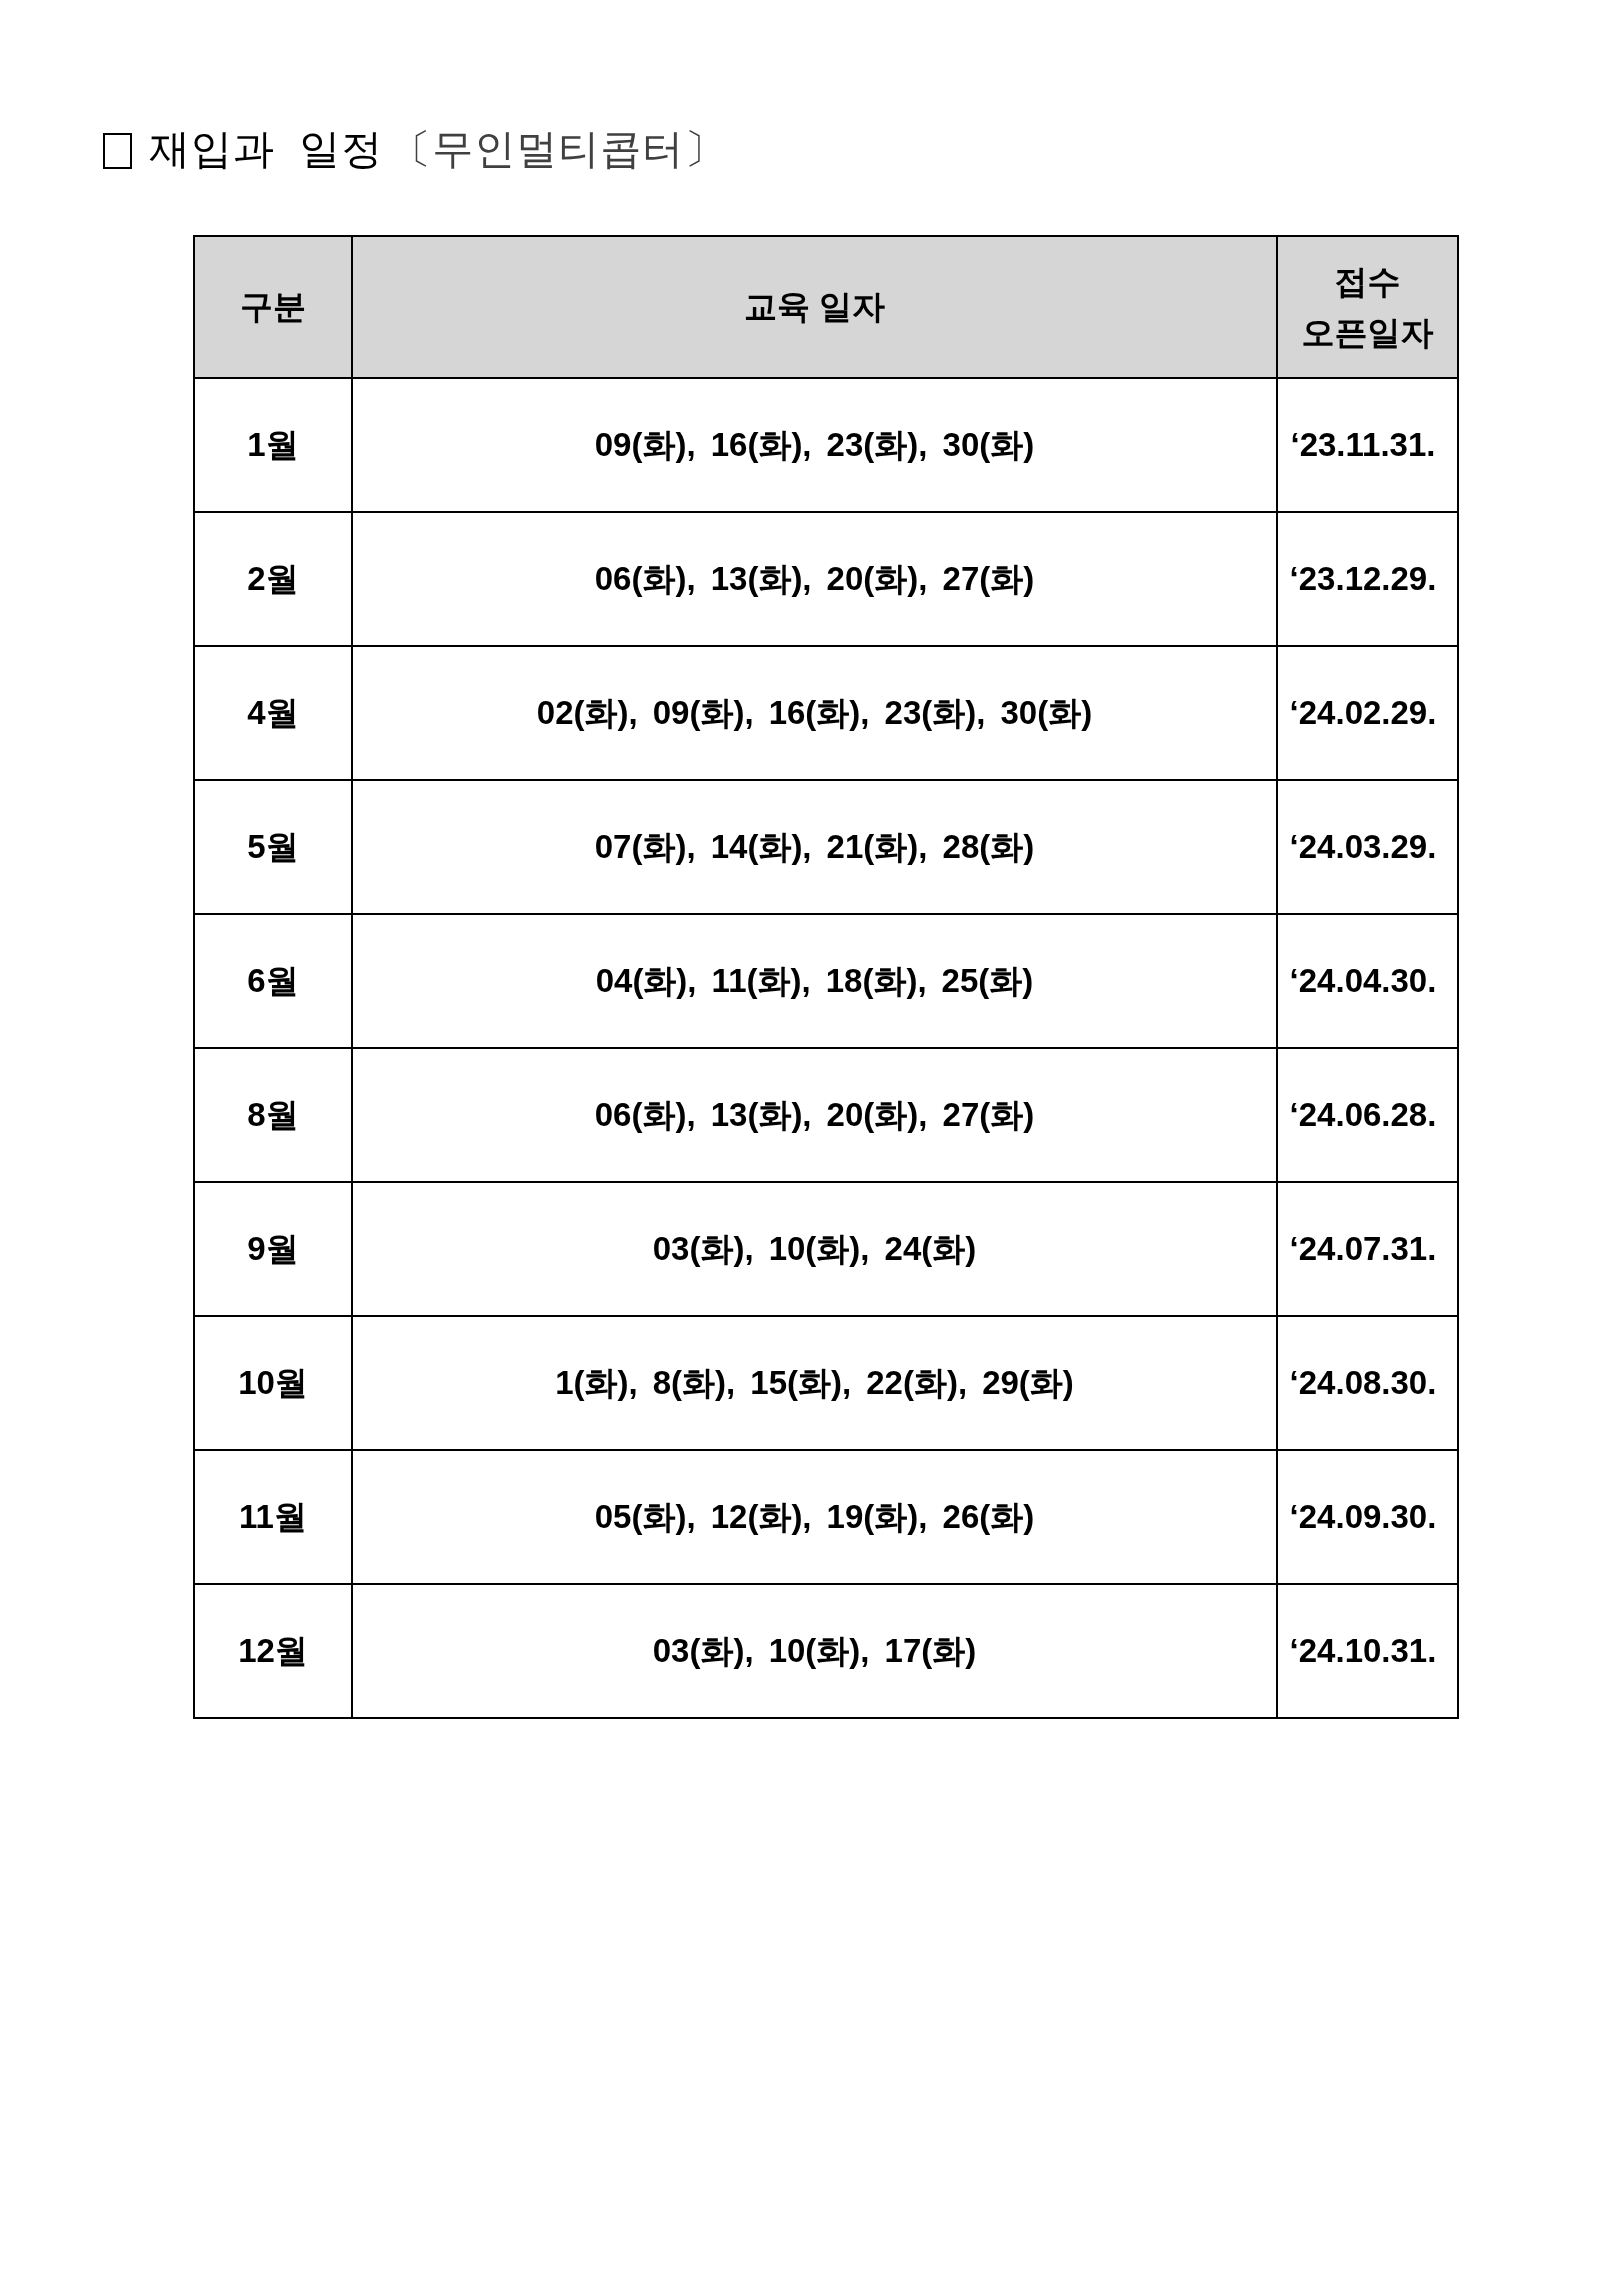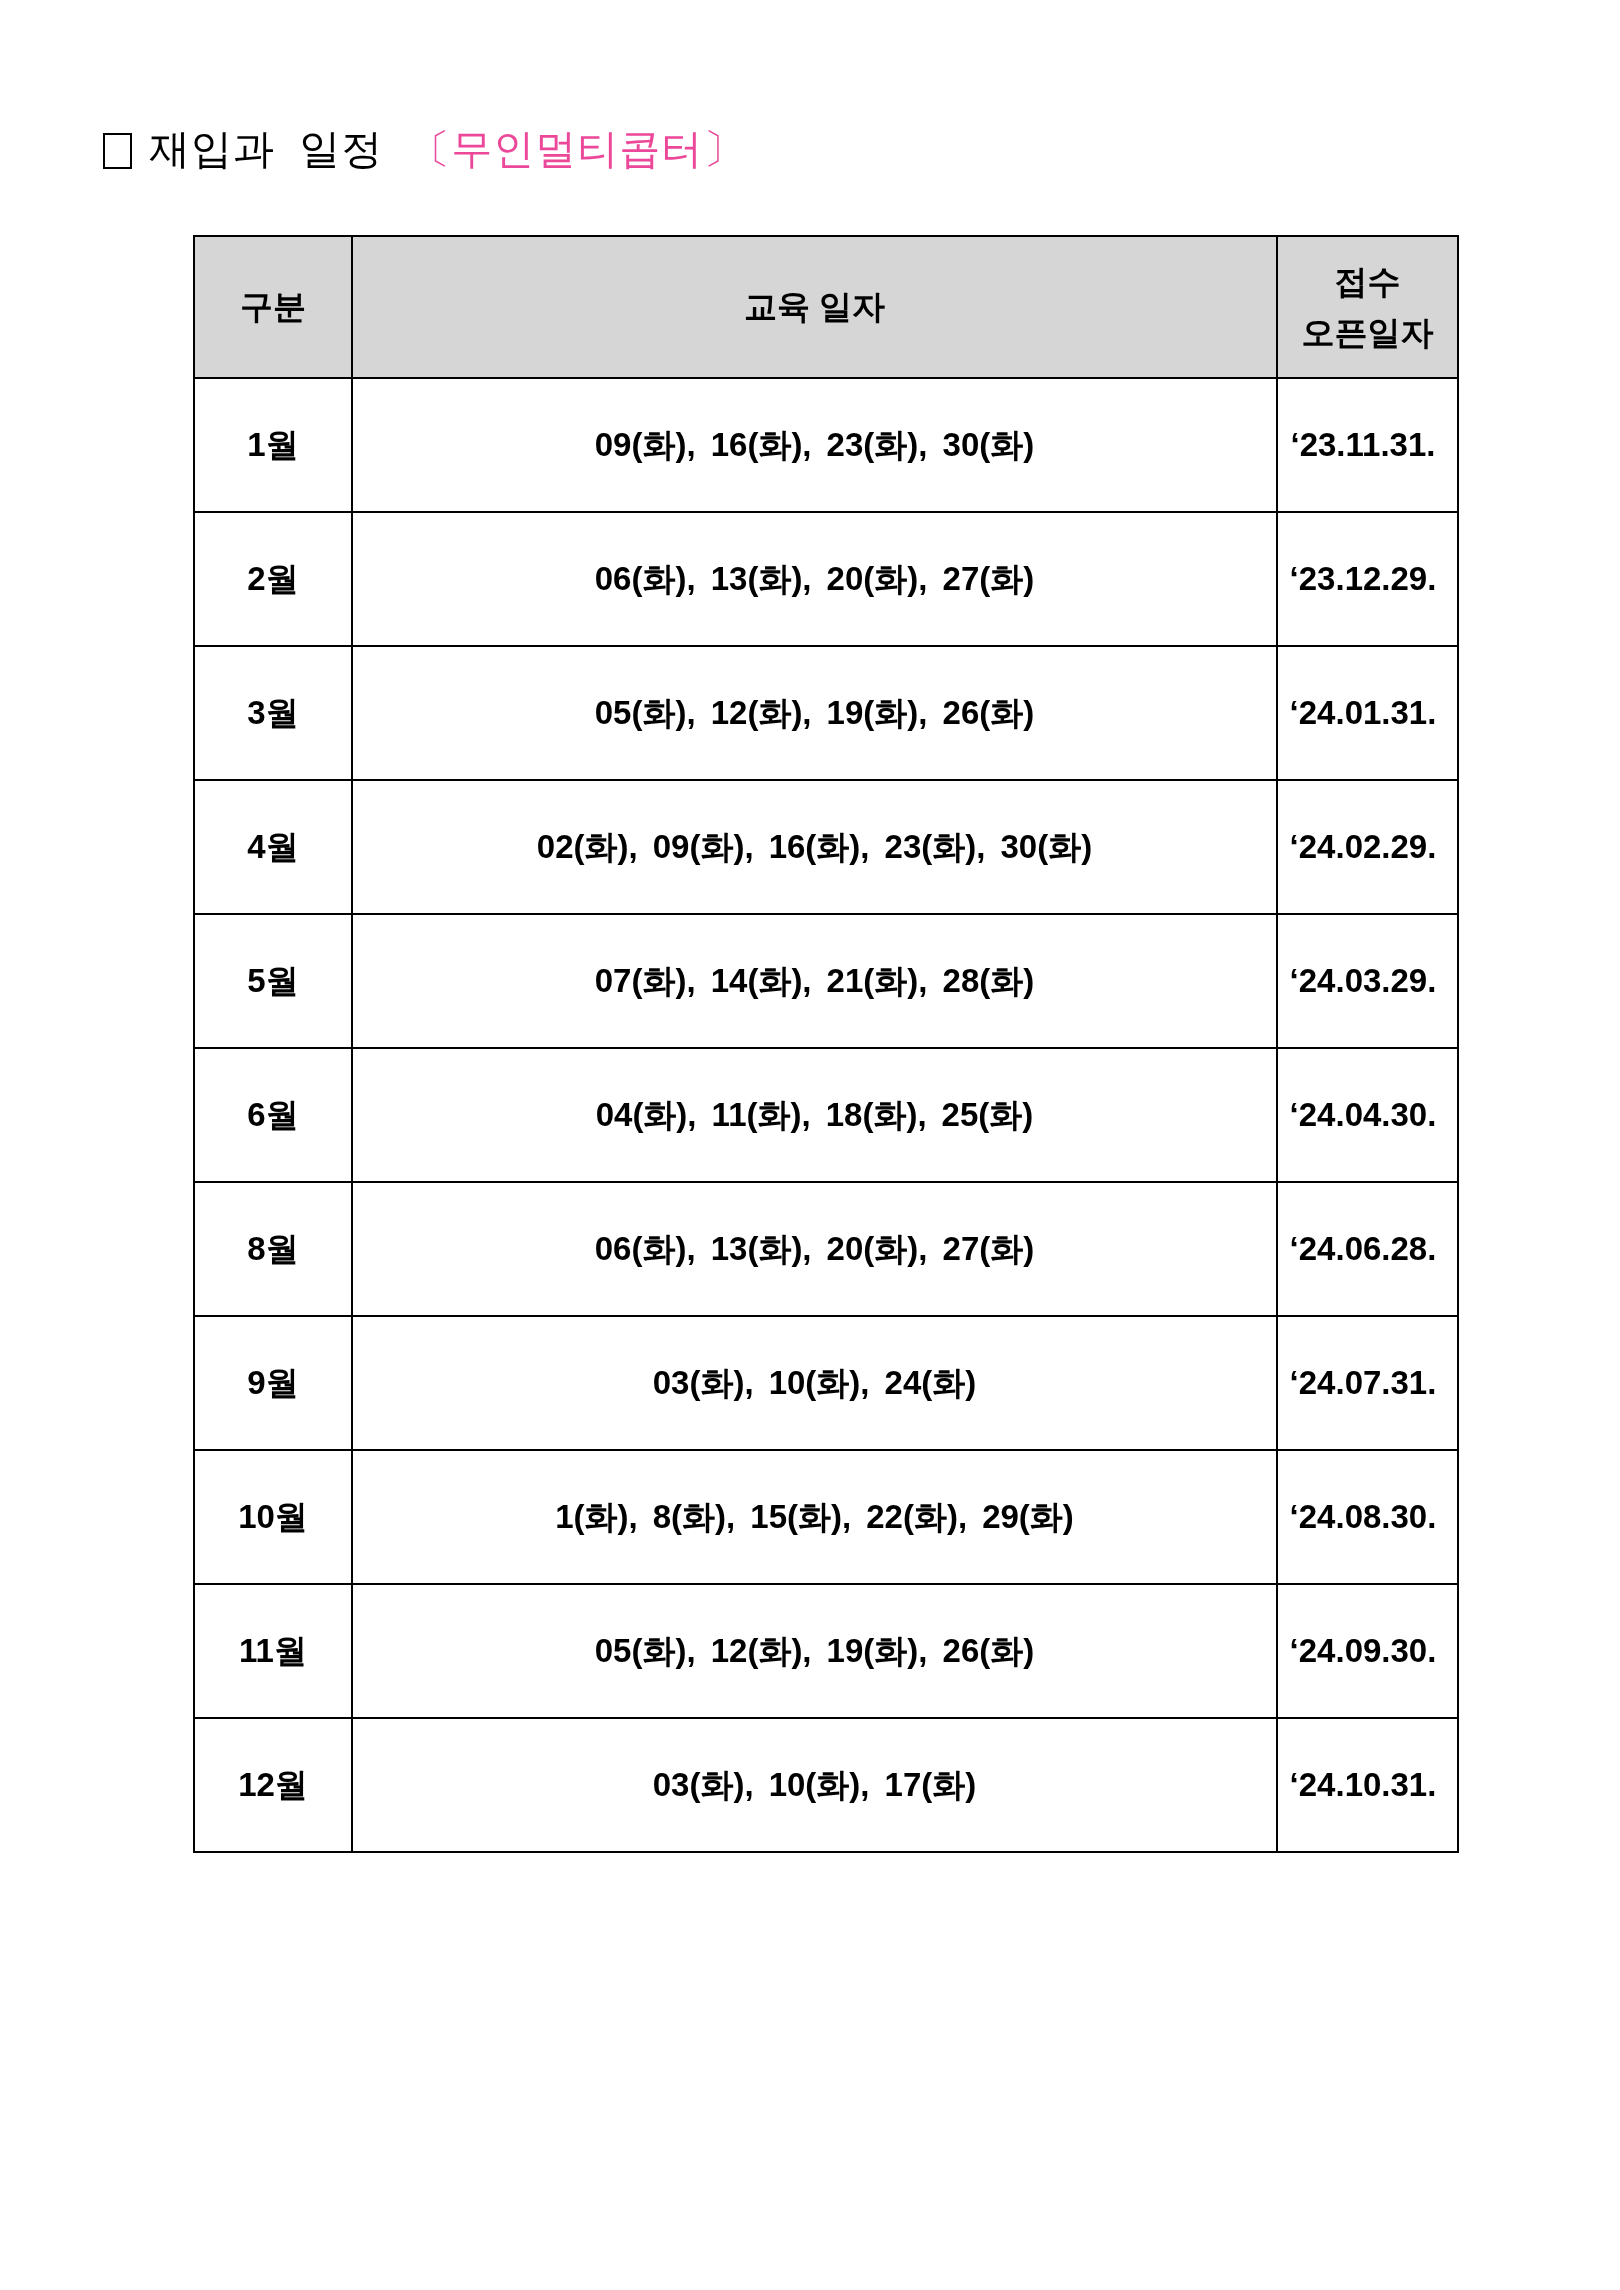--- a/index.html
+++ b/index.html
@@ -33,22 +33,22 @@
     height: 32px;
     border: 2.9px solid #000;
     margin-right: 17.6px;
     margin-top: 2px;
   }
   .title-main {
     word-spacing: 11.8px;
     color: #000;
   }
   .title-highlight {
-    margin-left: 26px;
-    color: #ec4899;
+    margin-left: 7px;
+    color: #404040;
   }
   table.schedule {
     position: absolute;
     left: 193px;
     top: 235px;
     width: 1264px;
     border-collapse: collapse;
     table-layout: fixed;
     border: 2.9px solid #000;
   }
@@ -110,25 +110,20 @@
         <td>1월</td>
         <td class="dates-cell">09(화), 16(화), 23(화), 30(화)</td>
         <td class="open-cell">‘23.11.31.</td>
       </tr>
       <tr>
         <td>2월</td>
         <td class="dates-cell">06(화), 13(화), 20(화), 27(화)</td>
         <td class="open-cell">‘23.12.29.</td>
       </tr>
       <tr>
-        <td>3월</td>
-        <td class="dates-cell">05(화), 12(화), 19(화), 26(화)</td>
-        <td class="open-cell">‘24.01.31.</td>
-      </tr>
-      <tr>
         <td>4월</td>
         <td class="dates-cell">02(화), 09(화), 16(화), 23(화), 30(화)</td>
         <td class="open-cell">‘24.02.29.</td>
       </tr>
       <tr>
         <td>5월</td>
         <td class="dates-cell">07(화), 14(화), 21(화), 28(화)</td>
         <td class="open-cell">‘24.03.29.</td>
       </tr>
       <tr>

